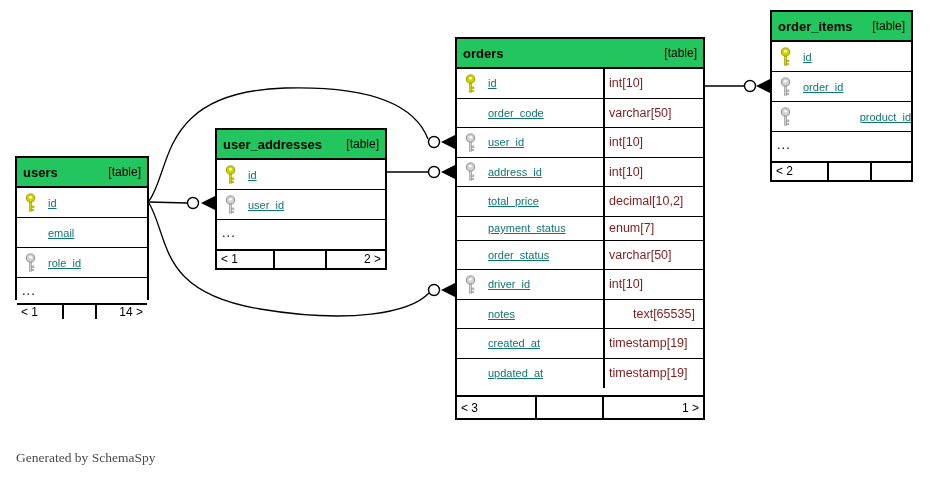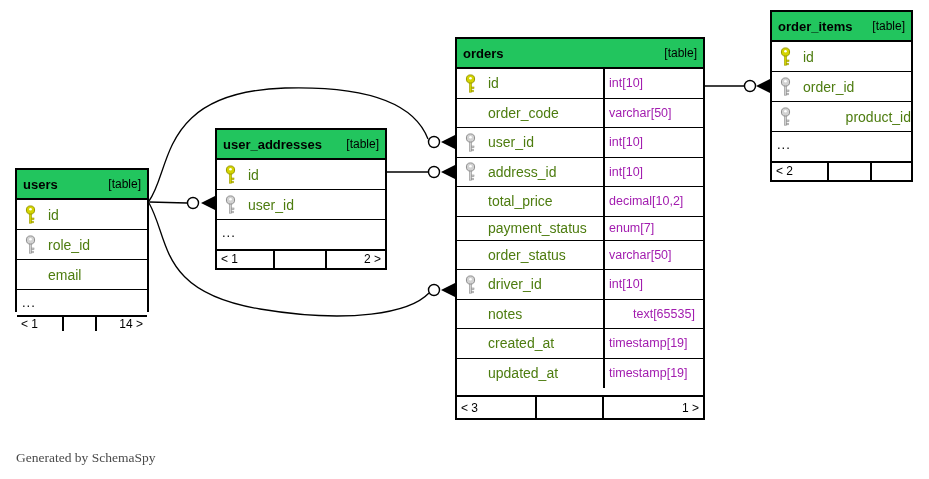--- a/index.html
+++ b/index.html
@@ -42,28 +42,28 @@
     flex: 0 0 auto;
     background: #fff;
   }
   .trow:last-child { border-bottom: none; }
   .kicon {
     width: 13px; height: 19px;
     margin-left: 7px; margin-right: 11px;
     flex: 0 0 auto;
     display: inline-flex; align-items: center;
   }
-  .cname { font-size: 14px; color: #4d7c0f; white-space: nowrap; }
+  .cname { font-size: 11px; color: #0f766e; white-space: nowrap; text-decoration: underline; }
   .ctype {
     margin-left: auto;
     border-left: 2px solid #000;
     align-self: stretch;
     display: flex; align-items: center;
     padding-left: 4px;
-    font-size: 12.5px; color: #a21caf;
+    font-size: 12.5px; color: #7f1d1d;
     white-space: nowrap;
   }
   .ellipsis-label { font-size: 13px; color: #000; padding-left: 5px; letter-spacing: 1px; }
   .tfoot {
     border-top: 2px solid #000;
     display: flex;
     flex: 1 1 auto;
     align-items: stretch;
   }
   .fcell {
@@ -102,53 +102,53 @@
     </g>
     <g fill="#000" stroke="none">
       <polygon points="215,196 215,210 201,203"></polygon>
       <polygon points="455,135 455,149 441,142"></polygon>
       <polygon points="455,283 455,297 441,290"></polygon>
       <polygon points="455,165 455,179 441,172"></polygon>
       <polygon points="770,79 770,93 756,86"></polygon>
     </g>
   </svg>
 
-  <div class="etable" id="tbl0" style="left:15px; top:168px; width:134px; height:144px;">
+  <div class="etable" id="tbl0" style="left:15px; top:156px; width:134px; height:144px;">
     <div class="thead">
       <span class="tname">users</span>
       <span class="tbadge">[table]</span>
     </div>
     <div class="tbody">
         <div class="trow" style="height: 30px;">
           <span class="kicon">
             <svg width="13" height="19" viewBox="0 0 13 19" xmlns="http://www.w3.org/2000/svg">
               <rect x="5.4" y="8" width="2.2" height="10.2" fill="#d4d400" stroke="#9a9a00" stroke-width="0.6"></rect>
               <rect x="7.4" y="13" width="2.6" height="1.6" fill="#d4d400" stroke="#9a9a00" stroke-width="0.6"></rect>
               <rect x="7.4" y="16.2" width="2.1" height="1.6" fill="#d4d400" stroke="#9a9a00" stroke-width="0.6"></rect>
               <circle cx="6.5" cy="5" r="4.1" fill="#d4d400" stroke="#9a9a00" stroke-width="1"></circle>
               <circle cx="6.5" cy="4.2" r="1.3" fill="#ffffff"></circle>
             </svg>
           </span>
           <span class="cname">id</span>
         </div>
         <div class="trow" style="height: 30px;">
+          <span class="kicon"></span>
+          <span class="cname">email</span>
+        </div>
+        <div class="trow" style="height: 30px;">
           <span class="kicon">
             <svg width="13" height="19" viewBox="0 0 13 19" xmlns="http://www.w3.org/2000/svg">
               <rect x="5.4" y="8" width="2.2" height="10.2" fill="#d2d2d2" stroke="#8f8f8f" stroke-width="0.6"></rect>
               <rect x="7.4" y="13" width="2.6" height="1.6" fill="#d2d2d2" stroke="#8f8f8f" stroke-width="0.6"></rect>
               <rect x="7.4" y="16.2" width="2.1" height="1.6" fill="#d2d2d2" stroke="#8f8f8f" stroke-width="0.6"></rect>
               <circle cx="6.5" cy="5" r="4.1" fill="#d2d2d2" stroke="#8f8f8f" stroke-width="1"></circle>
               <circle cx="6.5" cy="4.2" r="1.3" fill="#ffffff"></circle>
             </svg>
           </span>
           <span class="cname">role_id</span>
-        </div>
-        <div class="trow" style="height: 30px;">
-          <span class="kicon"></span>
-          <span class="cname">email</span>
         </div>
         <div class="trow" style="height: 25px;">
           <span class="ellipsis-label">...</span>
         </div>
       </div>
     <div class="tfoot">
         <span class="fcell" style="width: 45px;">&lt; 1</span>
         <span class="fcell" style="width: 33px;"></span>
         <span class="fcell f-right">14 &gt;</span>
       </div>

